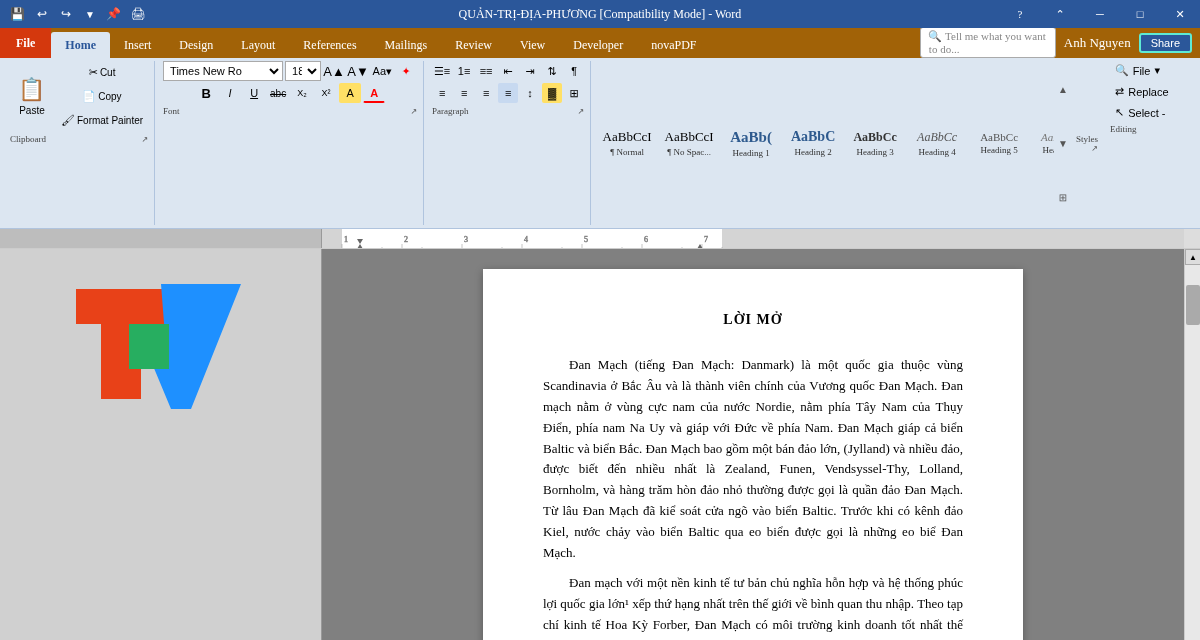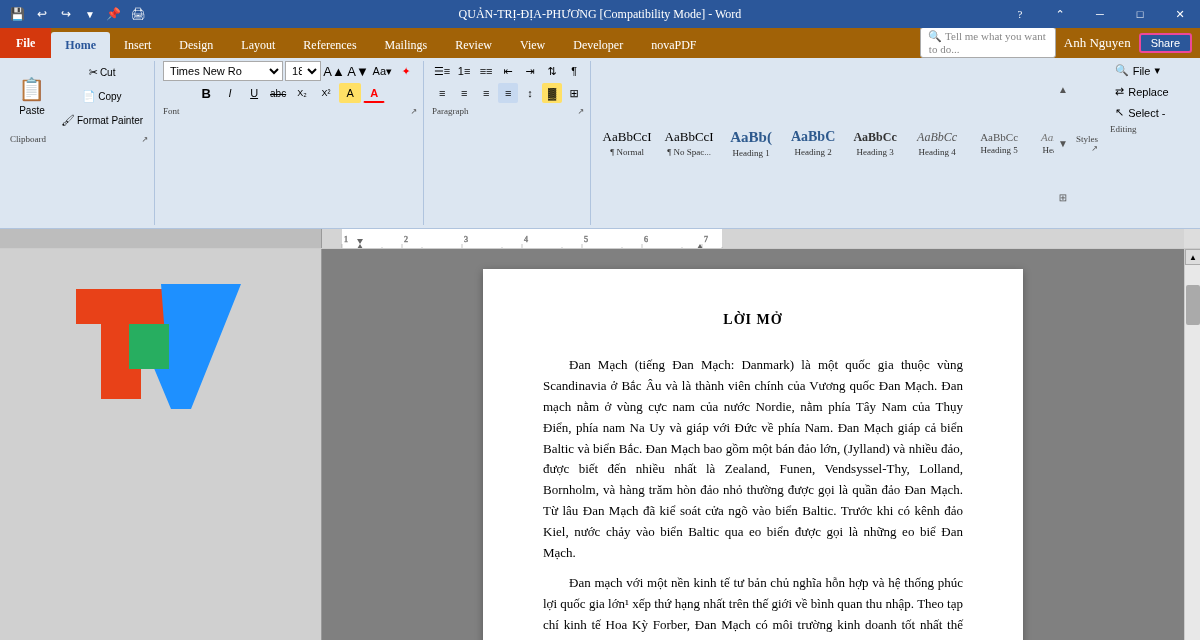--- a/index.html
+++ b/index.html
@@ -422,21 +422,21 @@
     <div class="tab-item">Layout</div>
     <div class="tab-item">References</div>
     <div class="tab-item">Mailings</div>
     <div class="tab-item">Review</div>
     <div class="tab-item">View</div>
     <div class="tab-item">Developer</div>
     <div class="tab-item">novaPDF</div>
     <div style="margin-left:auto; display:flex; align-items:center; padding-right:8px; gap:8px; color:#2b579a;">
       <span style="background:white; border:1px solid #aaa; border-radius:3px; padding:2px 8px; font-size:11px; display:flex; align-items:center; gap:4px; color:#888; width:136px;">🔍 Tell me what you want to do...</span>
       <span style="color:white; font-size:13px;">Anh Nguyen</span>
-      <button style="background:#2b579a; border:2px solid #ec4899; color:white; border-radius:3px; padding:2px 10px; font-size:11px; cursor:pointer;">Share</button>
+      <button style="background:#2b579a; border:2px solid #5eead4; color:white; border-radius:3px; padding:2px 10px; font-size:11px; cursor:pointer;">Share</button>
     </div>
   </div>
 
   <div id="toolbar">
 
     <div class="toolbar-group">
       <div class="toolbar-row">
         <button class="paste-btn">
           <span class="paste-icon">📋</span>
           <span style="font-size:10px;">Paste</span>

